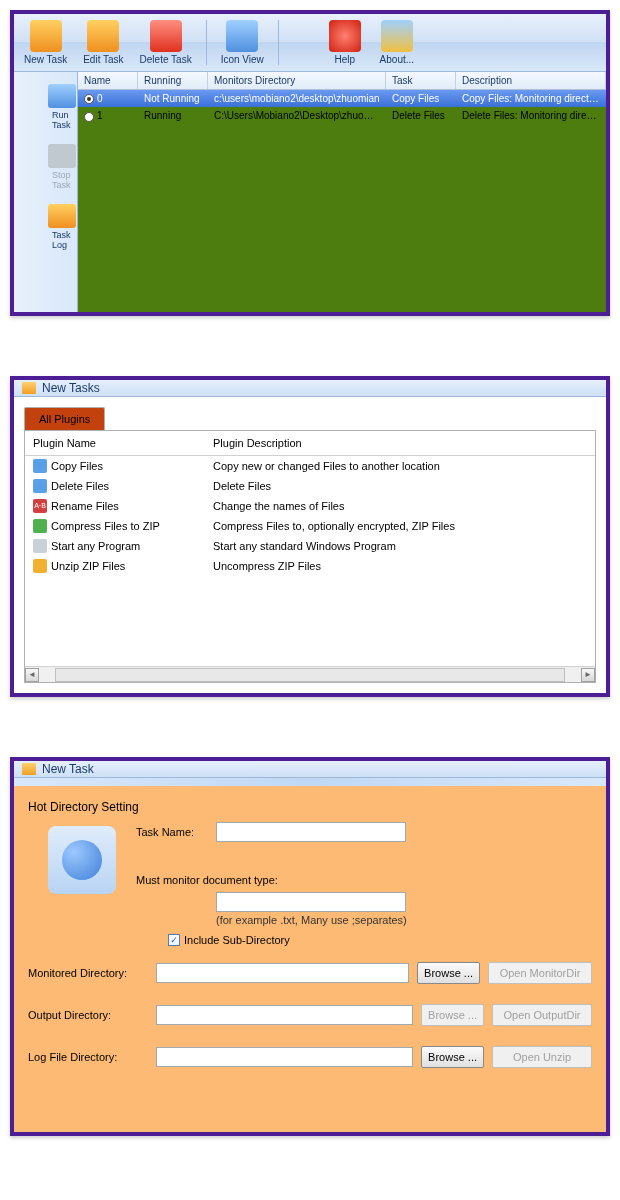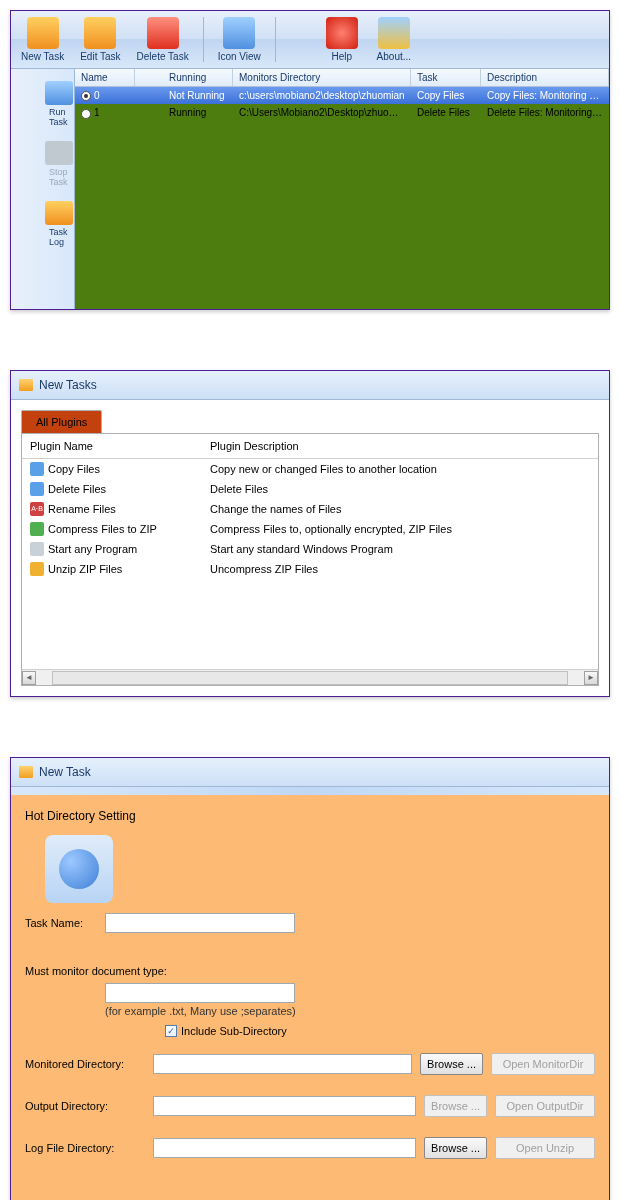--- a/index.html
+++ b/index.html
@@ -1,36 +1,36 @@
 <!DOCTYPE html>
 <html><head>
 <meta charset="utf-8">
 <style>
 * { box-sizing: border-box; margin: 0; padding: 0; }
 body { background: #fff; font-family: Tahoma, sans-serif; font-size: 11px; color: #000; padding: 10px; width: 620px; }
-.panel { border: 1px solid #4c1d95; box-shadow: 0 2px 4px rgba(0,0,0,0.2); margin-bottom: 60px; background: #fff; }
+.panel { border: 4px solid #4c1d95; box-shadow: 0 2px 4px rgba(0,0,0,0.2); margin-bottom: 60px; background: #fff; }
 .toolbar { background: linear-gradient(#e8f0fb, #d0e0f5 50%, #c0d5f0 50%, #d8e8fa); border-bottom: 1px solid #a0b8d8; display: flex; padding: 2px; }
 .tbtn { display: flex; flex-direction: column; align-items: center; padding: 4px 8px; cursor: pointer; min-width: 52px; }
 .tbicon { width: 32px; height: 32px; border-radius: 4px; margin-bottom: 2px; display: flex; align-items: center; justify-content: center; font-size: 18px; }
 .tblabel { font-size: 10px; color: #1a3a6a; text-align: center; }
 .sep { width: 1px; background: #a0b8d8; margin: 4px 6px; }
 .main-row { display: flex; height: 240px; }
 .sidebar { width: 64px; background: linear-gradient(90deg,#e8f0fb,#d8e8fa); border-right: 1px solid #a0b8d8; padding-top: 4px; padding-left: 32px; }
 .sbtn { display: flex; flex-direction: column; align-items: center; padding: 6px 4px; cursor: pointer; margin: 2px; }
 .sbicon { width: 28px; height: 24px; border-radius: 3px; margin-bottom: 2px; }
 .sblabel { font-size: 9px; color: #1a3a6a; }
 .table-area { flex: 1; background: #4d7c0f; overflow: hidden; }
 .thead { display: flex; background: linear-gradient(#f5f9ff,#e0ecf8); border-bottom: 1px solid #b0c0d8; font-size: 10px; color: #1a3a6a; }
 .thead > div { padding: 3px 6px; border-right: 1px solid #c0d0e0; }
 .trow { display: flex; font-size: 10px; padding: 2px 0; }
 .trow > div { padding: 1px 6px; overflow: hidden; white-space: nowrap; text-overflow: ellipsis; }
 .trow.sel { background: linear-gradient(#6a9aef,#3a70d8); color: #fff; }
-.c0 { width: 60px; } .c1 { width: 70px; margin-left: 28px; } .c2 { width: 178px; } .c3 { width: 70px; } .c4 { flex: 1; }
-
-.titlebar { background: linear-gradient(#e6f0fc,#cde0f6); border-bottom: 1px solid #a0b8d8; padding: 7px 8px; font-size: 12px; color: #1a3a6a; display: flex; align-items: center; gap: 6px; }
+.c0 { width: 60px; } .c1 { width: 70px; } .c2 { width: 178px; } .c3 { width: 70px; } .c4 { flex: 1; }
+
+.titlebar { background: linear-gradient(#e6f0fc,#cde0f6); border-bottom: 1px solid #a0b8d8; padding: 1px 8px; font-size: 12px; color: #1a3a6a; display: flex; align-items: center; gap: 6px; }
 .tbfolder { width: 14px; height: 12px; background: linear-gradient(#ffd070,#f0a020); border-radius: 1px; }
 .p2body { padding: 10px; }
 .tabs { display: flex; }
 .tab { background: #c2410c; border: 1px solid #b0b0b0; border-bottom: none; padding: 5px 14px; font-size: 11px; border-radius: 2px 2px 0 0; }
 .tabpane { border: 1px solid #b0b0b0; padding: 0; }
 .phead { display: flex; font-size: 11px; padding: 6px 8px; border-bottom: 1px solid #d0d0d0; }
 .phead > div:first-child { width: 180px; }
 .prow { display: flex; font-size: 11px; padding: 3px 8px; align-items: center; }
 .prow > div:first-child { width: 180px; display: flex; align-items: center; gap: 4px; }
 .picon { width: 14px; height: 14px; border-radius: 2px; }
@@ -201,21 +201,21 @@
 </div>
 
 <div class="panel" style="margin-bottom:10px;">
   <div class="titlebar">
     <span class="tbfolder"></span>
     <span>New Task</span>
   </div>
   <div style="height:8px;background:linear-gradient(90deg,#d8e8fb,#c0d8f5,#d8e8fb);"></div>
   <div class="p3body">
     <div class="section-title">Hot Directory Setting</div>
-    <div style="display:flex;flex-direction:column;">
+    <div style="display:flex;">
       <div>
         <div class="bigicon">
             <div class="globe"></div>
           </div>
       </div>
       <div style="flex:1;">
         <div class="formrow">
           <div class="flabel" style="width:80px;">Task Name:</div>
           <input class="finput" style="width: 190px;" value="">
         </div>

